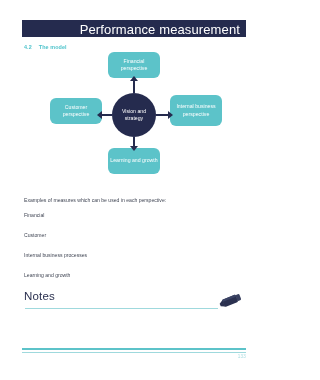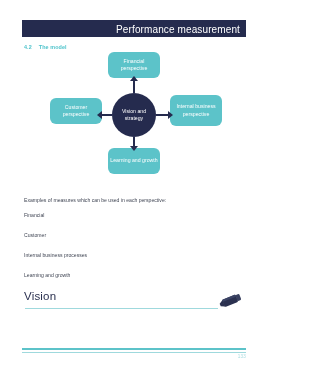--- a/index.html
+++ b/index.html
@@ -31,21 +31,21 @@
     height: 17px;
     background: #252b4e;
     box-sizing: border-box;
   }
   .header-title {
     position: absolute;
     right: 6px;
     top: 50%;
     transform: translateY(-50%);
     color: #ffffff;
-    font-size: 10px;
+    font-size: 13px;
     letter-spacing: 0.12px;
     white-space: nowrap;
   }
 
   
   .section-head {
     position: absolute;
     left: 24px;
     top: 44px;
     font-size: 5.4px;
@@ -271,21 +271,21 @@
 
   <div class="body-text">
     <div class="body-line intro">Examples of measures which can be used in each perspective:</div>
     <div class="body-line">Financial</div>
     <div class="body-line">Customer</div>
     <div class="body-line">Internal business processes</div>
     <div class="body-line last">Learning and growth</div>
   </div>
 
   <div class="notes-wrap">
-    <div class="notes-title">Vision</div>
+    <div class="notes-title">Notes</div>
     <div class="notes-rule"></div>
     <svg class="pencil" viewBox="0 0 28 20">
       <g transform="rotate(-22 14 10)">
         <path d="M2.5 8.2 L6.5 6.0 L6.5 13.0 L2.5 11.0 Z" fill="#2b3150"></path>
         <rect x="6.0" y="5.6" width="14.5" height="7.8" rx="1.2" fill="#2b3150"></rect>
         <rect x="20.0" y="6.3" width="4.2" height="6.4" rx="1.4" fill="#39405f"></rect>
         <rect x="6.0" y="5.6" width="14.5" height="2.2" rx="1.0" fill="#3c4465"></rect>
       </g>
     </svg>
   </div>

